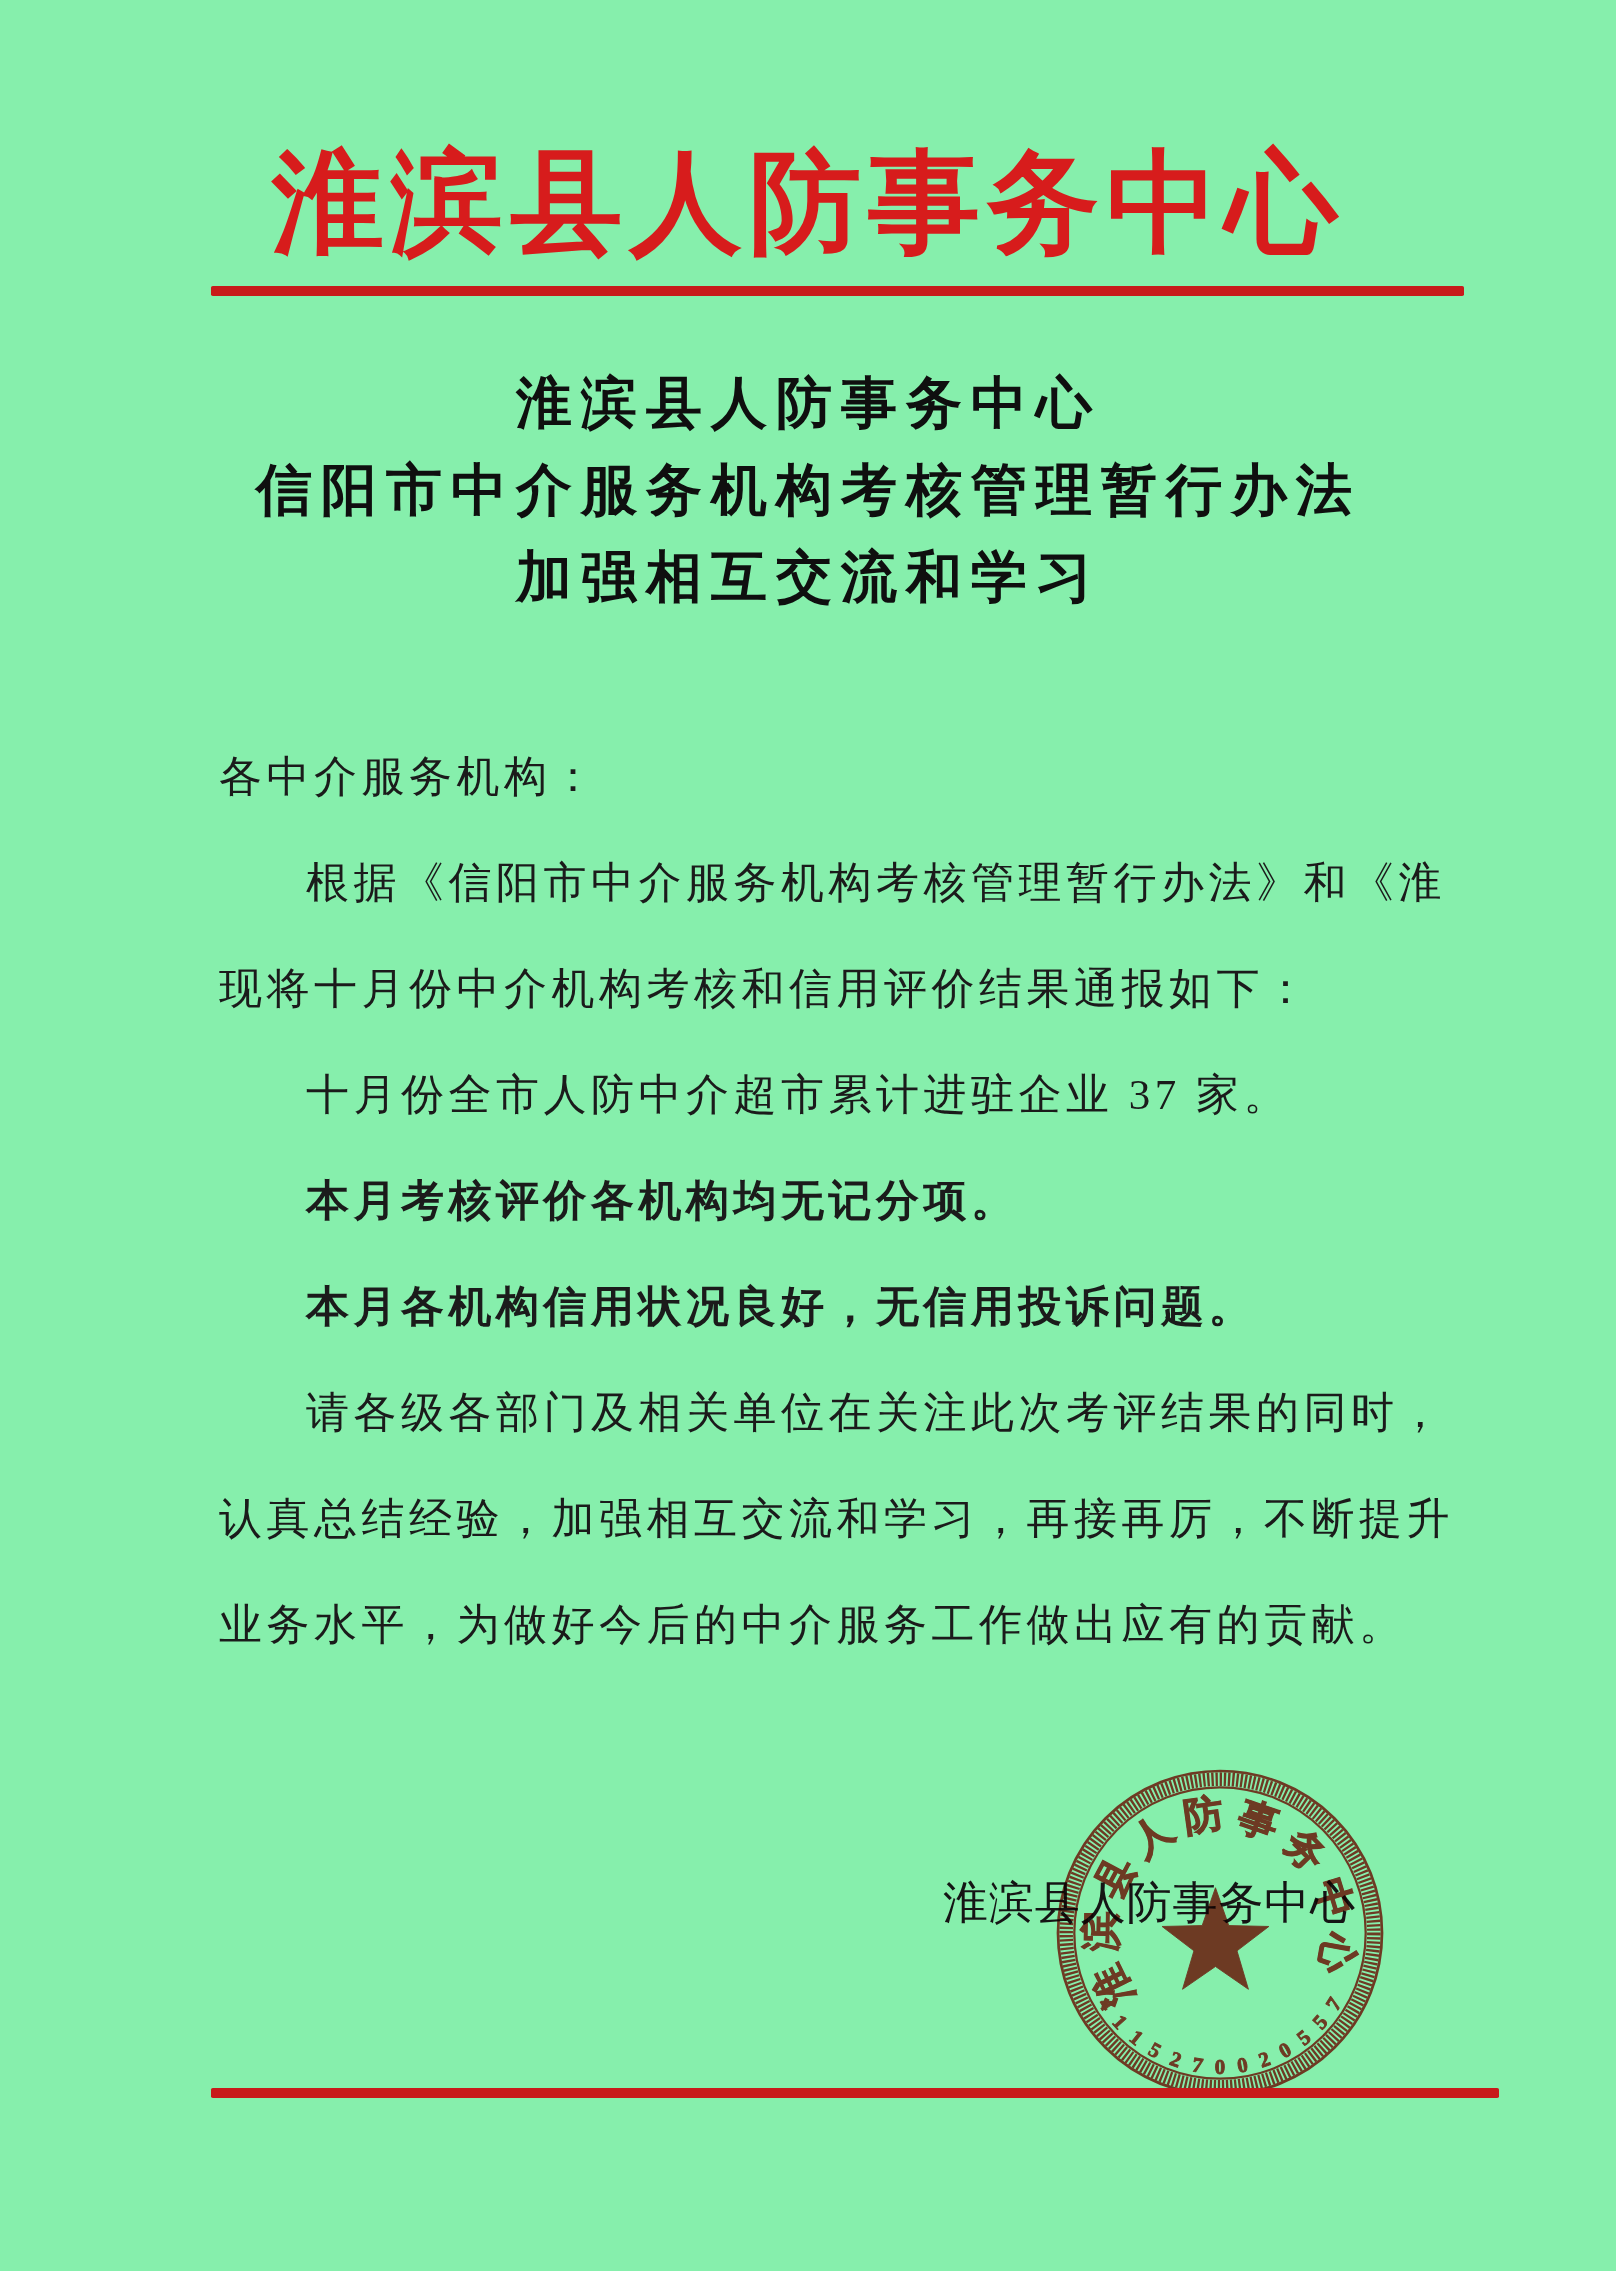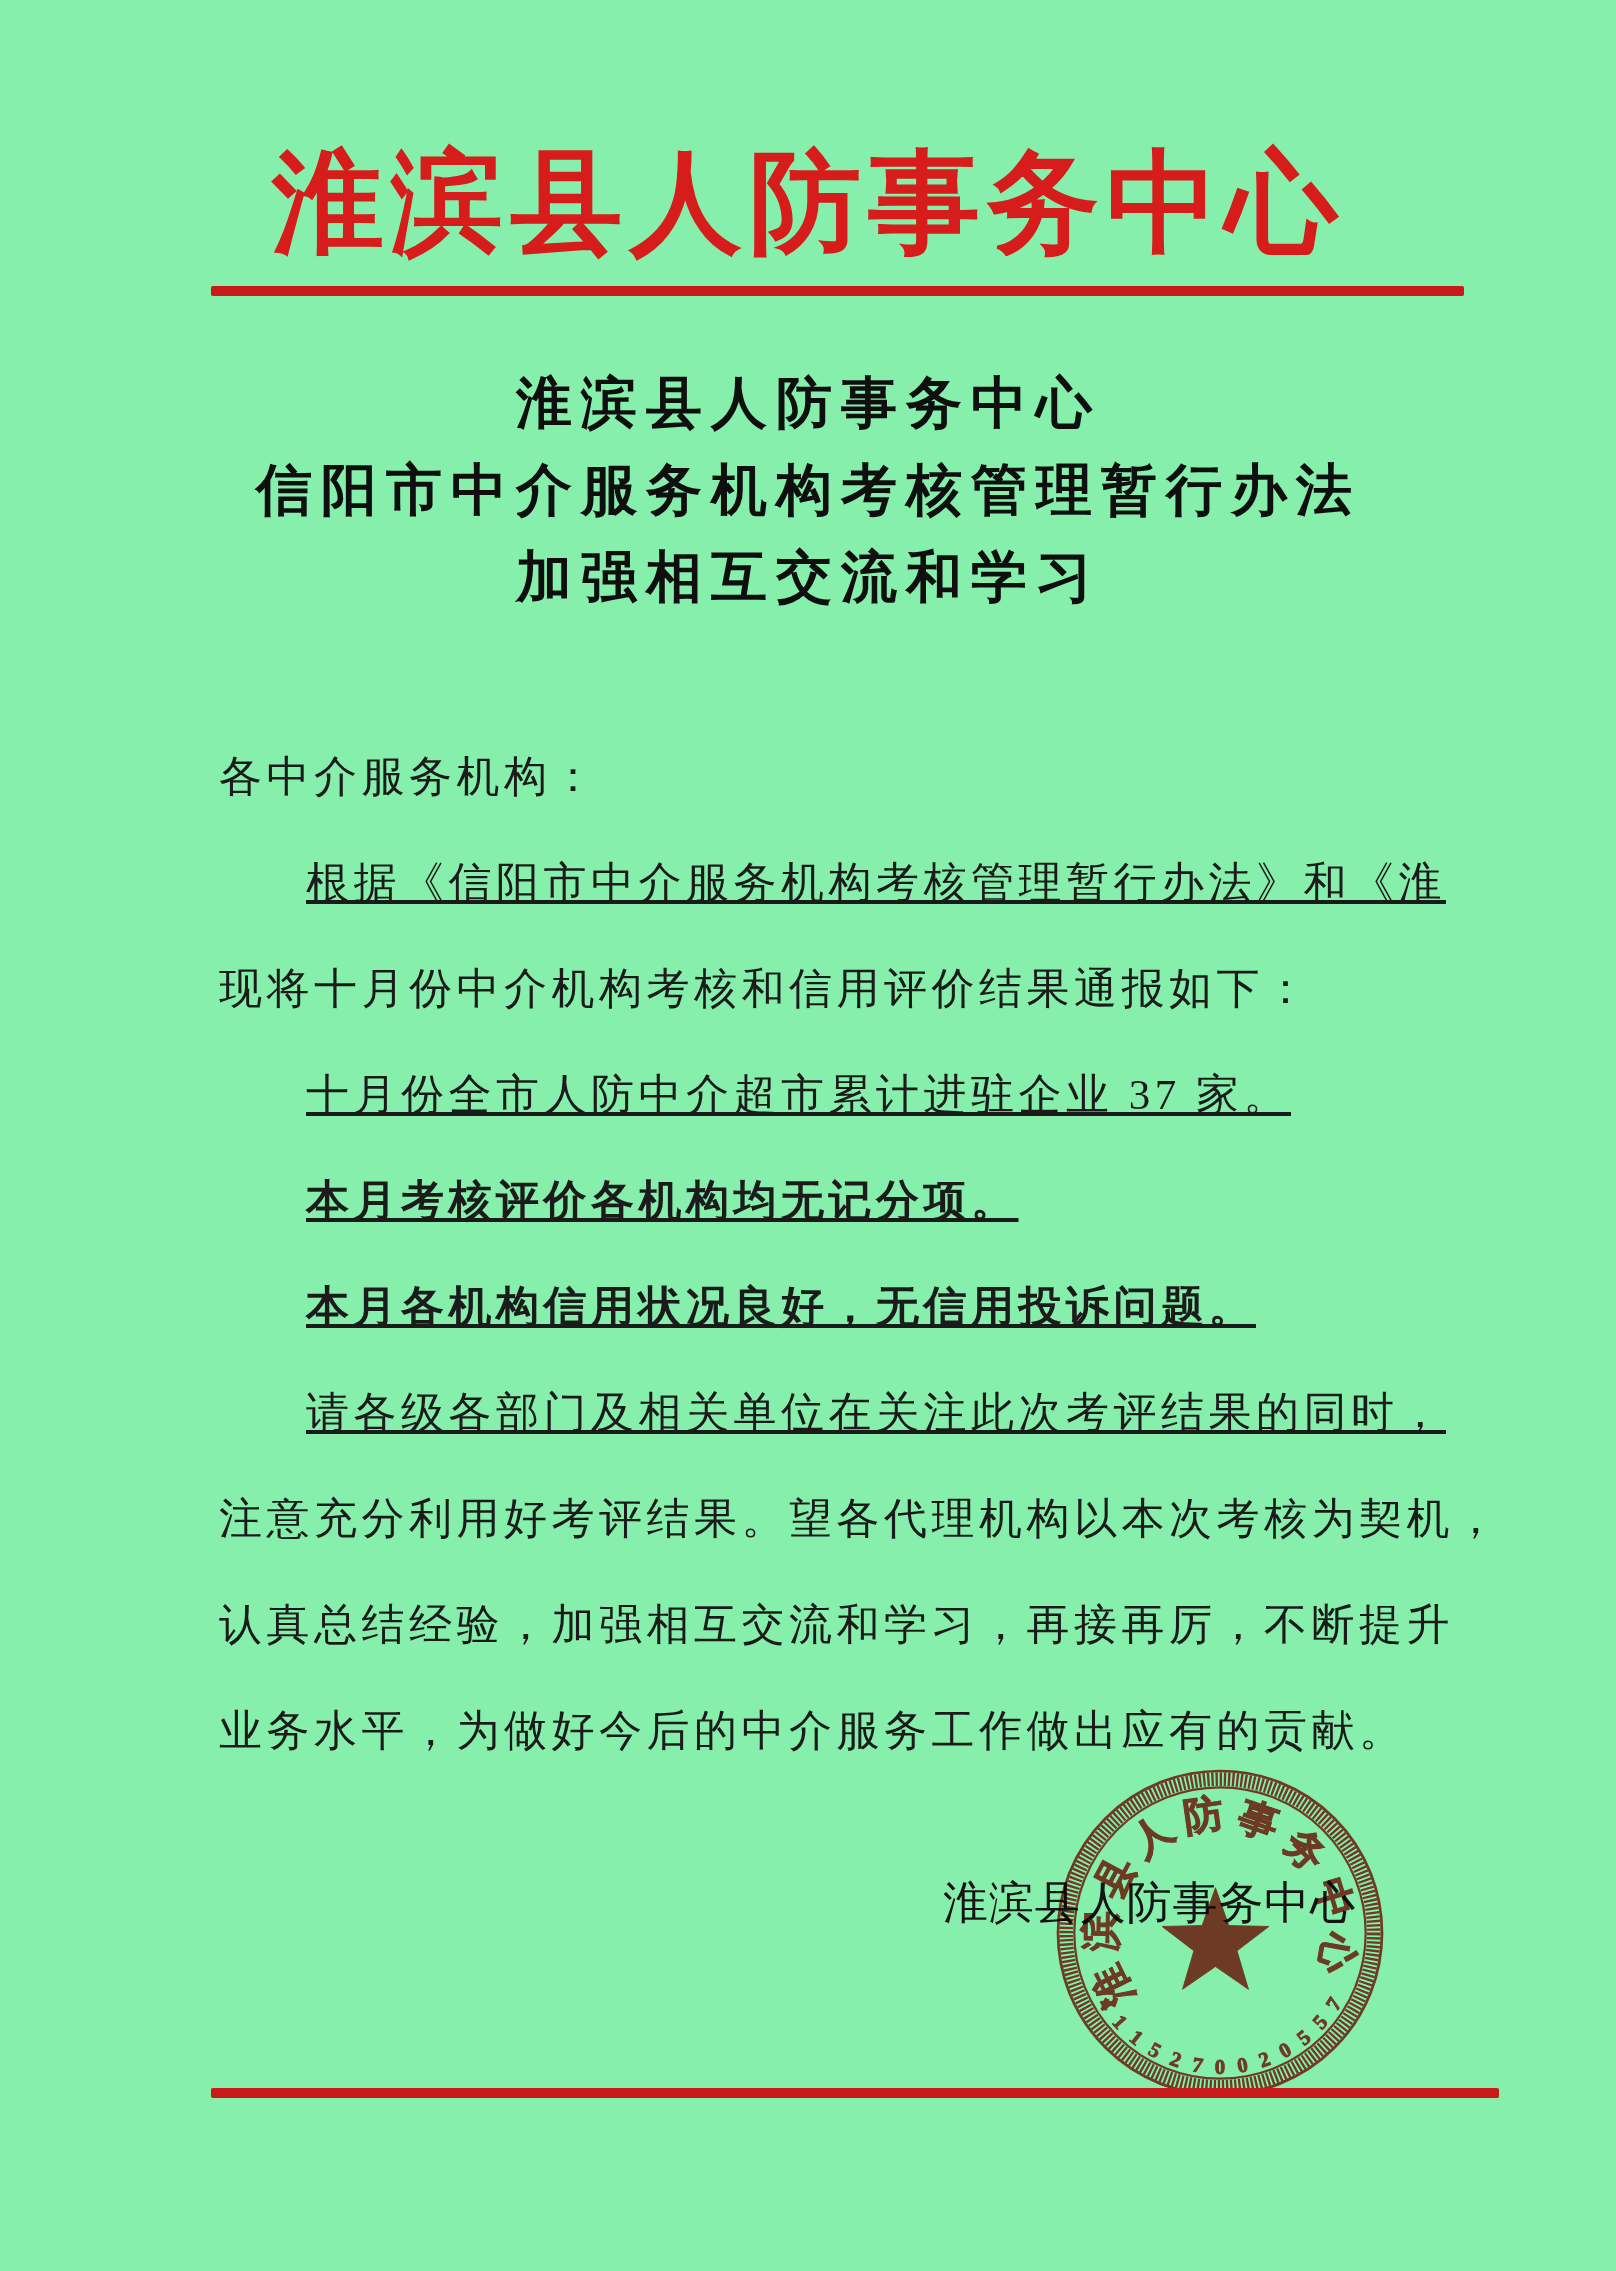--- a/index.html
+++ b/index.html
@@ -21,21 +21,21 @@
     position:absolute;left:0;top:360px;width:1617px;text-align:center;
     color:#0f0f0f;font-weight:700;
   }
   .doc-title .t-line{font-size:56px;line-height:87px;letter-spacing:9px;white-space:nowrap;}
   
   .body-block{position:absolute;left:219px;top:724px;width:1248px;color:#1b1b1b;}
   .body-line{
     font-size:43px;line-height:106px;height:106px;letter-spacing:4.5px;
     white-space:nowrap;font-weight:400;
   }
-  .body-line.indent{padding-left:87px;text-decoration:underline;}
+  .body-line.indent{padding-left:87px;}
   .body-line.bold{font-weight:700;}
   
   .sig-org{
     position:absolute;left:943px;top:1873px;font-size:45px;letter-spacing:0.9px;
     color:#151515;white-space:nowrap;
   }
   .sig-date{
     position:absolute;left:979px;top:1947px;font-size:43px;letter-spacing:1.8px;
     color:#151515;white-space:nowrap;
   }
@@ -62,21 +62,20 @@
   </div>
 
   <div class="body-block" id="body-lines">
       <div class="body-line">各中介服务机构：</div>
       <div class="body-line indent">根据《信阳市中介服务机构考核管理暂行办法》和《淮</div>
       <div class="body-line">现将十月份中介机构考核和信用评价结果通报如下：</div>
       <div class="body-line indent">十月份全市人防中介超市累计进驻企业 37 家。</div>
       <div class="body-line indent bold">本月考核评价各机构均无记分项。</div>
       <div class="body-line indent bold">本月各机构信用状况良好，无信用投诉问题。</div>
       <div class="body-line indent">请各级各部门及相关单位在关注此次考评结果的同时，</div>
-      <div class="body-line">注意充分利用好考评结果。望各代理机构以本次考核为契机，</div>
       <div class="body-line">认真总结经验，加强相互交流和学习，再接再厉，不断提升</div>
       <div class="body-line">业务水平，为做好今后的中介服务工作做出应有的贡献。</div>
     </div>
 
   <div class="sig-org">淮滨县人防事务中心</div>
 
 
   <svg class="seal" viewBox="0 0 400 400">
     <g id="seal-group" fill="none" stroke="#cb2d22">
       <circle cx="200" cy="200" r="179" stroke-width="3"></circle>

